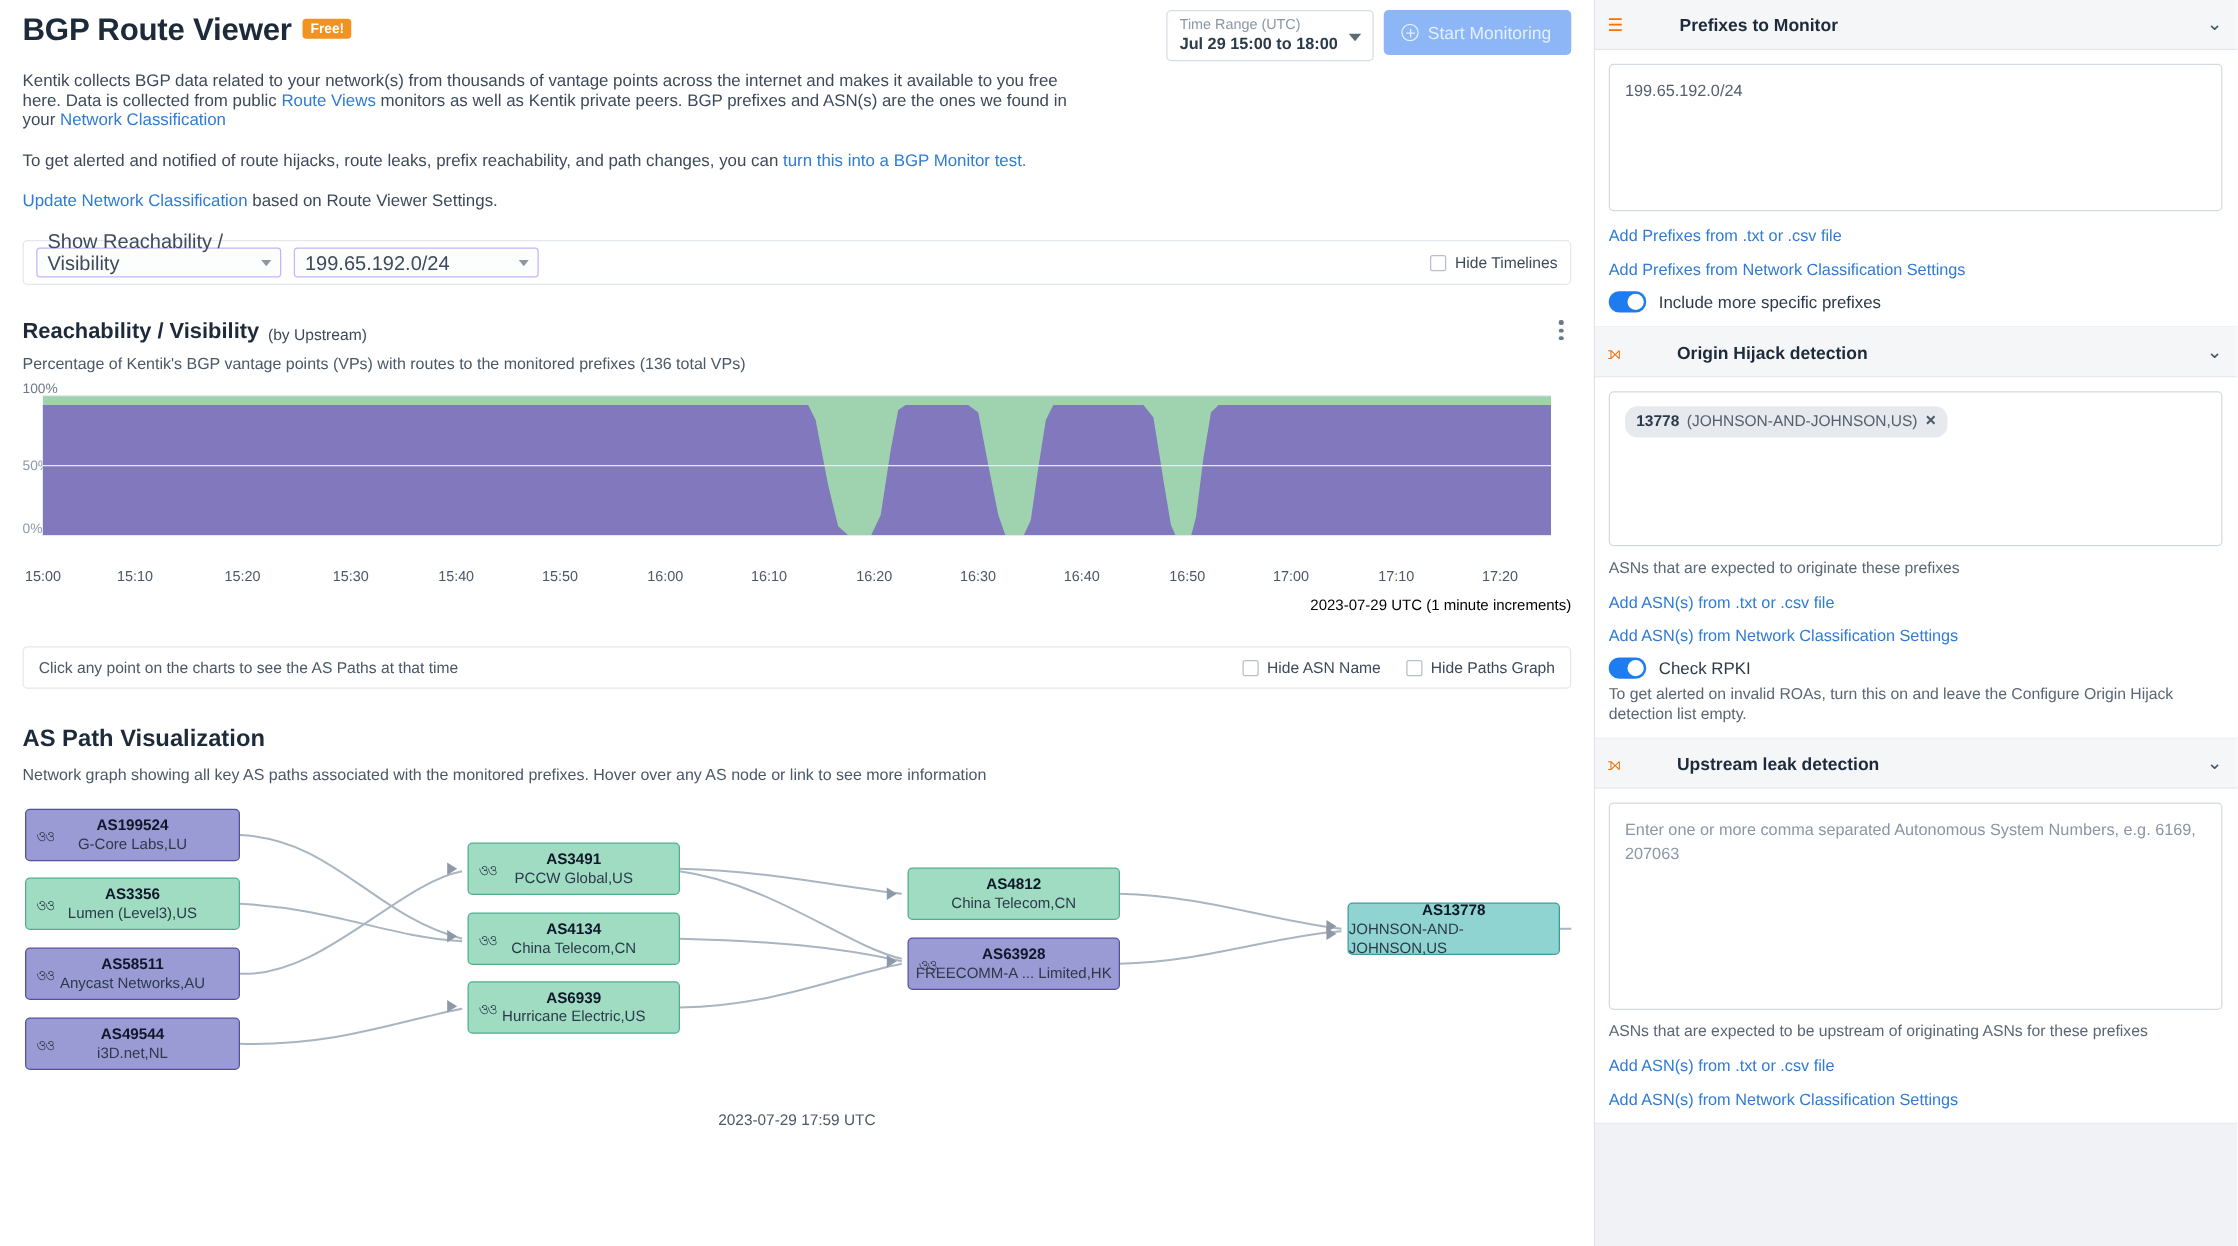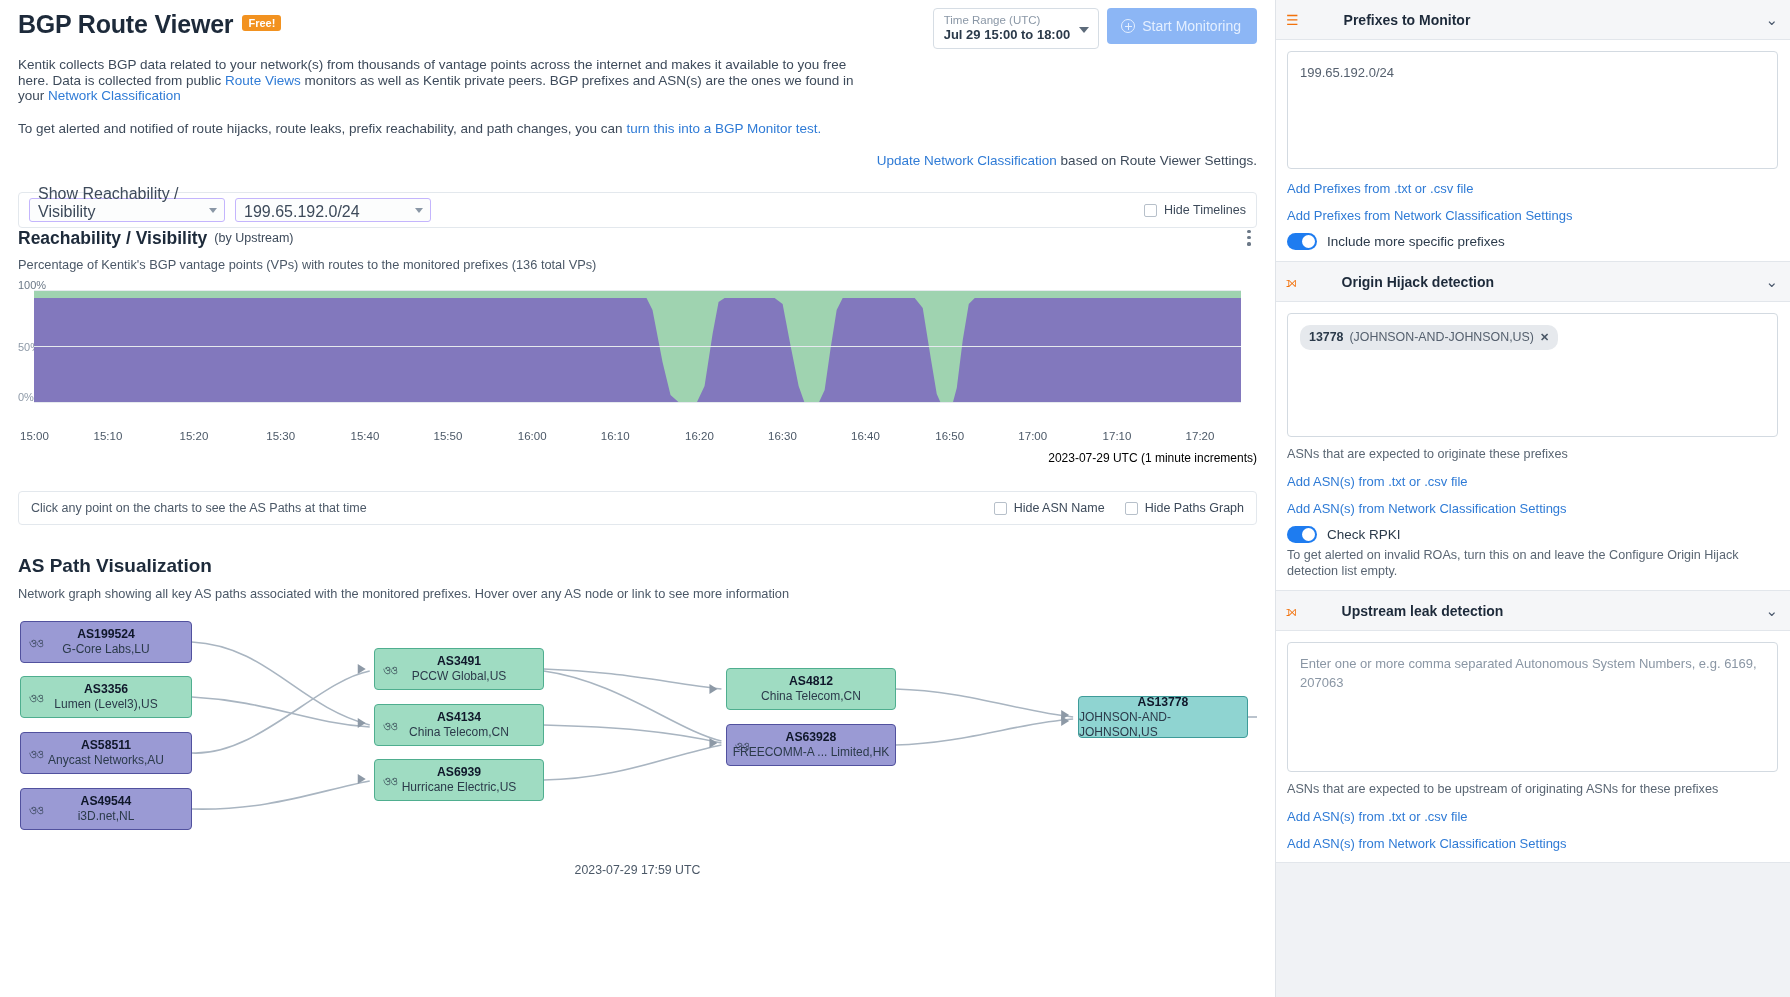--- a/index.html
+++ b/index.html
@@ -37,21 +37,21 @@
     font-size:14px; padding:9px 16px 9px 14px; display:flex; align-items:center; gap:7px;
     cursor:pointer; height:36px;
   }
   .plus-circle { width:14px;height:14px;border:1.4px solid #e4efff;border-radius:50%;position:relative;display:inline-block; }
   .plus-circle:before,.plus-circle:after{content:"";position:absolute;background:#e4efff;}
   .plus-circle:before{left:2.5px;top:5.6px;width:7px;height:1.3px;}
   .plus-circle:after{top:2.5px;left:5.6px;height:7px;width:1.3px;}
 
   p.intro { font-size:13.5px; line-height:15.7px; color:#3d4a5a; margin:8px 0 0 0; max-width:850px; }
   p.intro2 { font-size:13.5px; color:#3d4a5a; margin:17px 0 0 0; }
-  p.intro3 { font-size:13.5px; color:#3d4a5a; margin:17px 0 0 0;text-align:right; }
+  p.intro3 { font-size:13.5px; color:#3d4a5a; margin:17px 0 0 0; }
   a.lnk { color:#2f7bd6; text-decoration:none; }
 
   
   .controls {
     margin-top:24px; border:1px solid #e3e8ed; border-radius:4px;
     display:flex; align-items:center; padding:8px 10px; gap:10px; height:36px;
   }
   .select {
     border:1px solid #c4b5fd; border-radius:3px; background:#fcfdfd;
     height:24px; display:flex; align-items:flex-end; padding:0 22px 0 8px;
@@ -59,21 +59,21 @@
   }
   .select.w1 { width:196px; }
   .select.w2 { width:196px; }
   .select .mini-caret { position:absolute; right:7px; top:9px; width:0;height:0;
     border-left:4px solid transparent;border-right:4px solid transparent;border-top:5px solid #8a97a6; }
   .spacer { flex:1; }
   .chk-row { display:flex; align-items:center; gap:7px; font-size:12.5px; color:#3d4a5a; cursor:pointer; }
   .chk { width:13px;height:13px;border:1px solid #b7c0ca;border-radius:2px;background:#fff;display:inline-block; }
 
   
-  .chart-head { display:flex; align-items:flex-start; }
+  .chart-head { margin-top:26px; display:flex; align-items:center; }
   .chart-head h2 { font-size:17.5px; font-weight:bold; color:#1d2a3a; margin:0; }
   .chart-head .sub { font-size:12.5px; color:#3d4a5a; margin-left:7px; position:relative; top:3px; }
   .kebab { margin-left:auto; width:16px; text-align:center; color:#6b7887; line-height:4px; font-size:17px; cursor:pointer; padding-top:2px;}
   .kebab span{display:block;width:3.2px;height:3.2px;border-radius:50%;background:#6b7887;margin:0 auto 3px;}
   .chart-desc { font-size:12.8px; color:#4b5867; margin-top:8px; }
 
   .chart-box { margin-top:11px; position:relative; height:140px; }
   .ylabel { position:absolute; font-size:11px; color:#6b7887; left:0; }
   .ylabel.y100 { top:-4px; }
   .ylabel.y50 { top:58px; color:#8e9aa8; }
@@ -120,21 +120,21 @@
   }
   .panel-head .ptitle { font-size:14px; font-weight:bold; color:#1d2a3a;padding-left:36px; }
   .chev { margin-left:auto; color:#47556a; font-size:15px; line-height:1; }
   .panel-body { padding:11px 12px 11px 11px; background:#fff; }
   .textbox {
     border:1px solid #d3dae1; border-radius:4px; background:#fff;
     padding:11px 12px; font-size:13px; color:#55606e; line-height:19px;
   }
   .textbox.h1a { height:118px; }
   .textbox.h2a { height:124px; }
-  .textbox.h3a { height:130px; }
+  .textbox.h3a { height:166px; }
   .side-link { color:#2f7bd6; font-size:13px; text-decoration:none; display:block; margin-top:12px; }
   .toggle-row { display:flex; align-items:center; gap:10px; margin-top:10px; }
   .toggle { width:30px;height:17px;border-radius:9px;background:#1e7cf0;position:relative;flex:none;cursor:pointer; }
   .toggle:after { content:""; position:absolute; right:2px; top:2px; width:13px;height:13px;border-radius:50%;background:#fff; }
   .toggle-label { font-size:13.5px; color:#2b3a4a; }
   .helper { font-size:12.6px; color:#5a6673; margin-top:9px; line-height:16px; }
   .tag {
     display:inline-flex; align-items:center; gap:6px;
     background:#e6e9ed; border-radius:10px; padding:3px 9px; font-size:12.4px; color:#55606e;
   }

